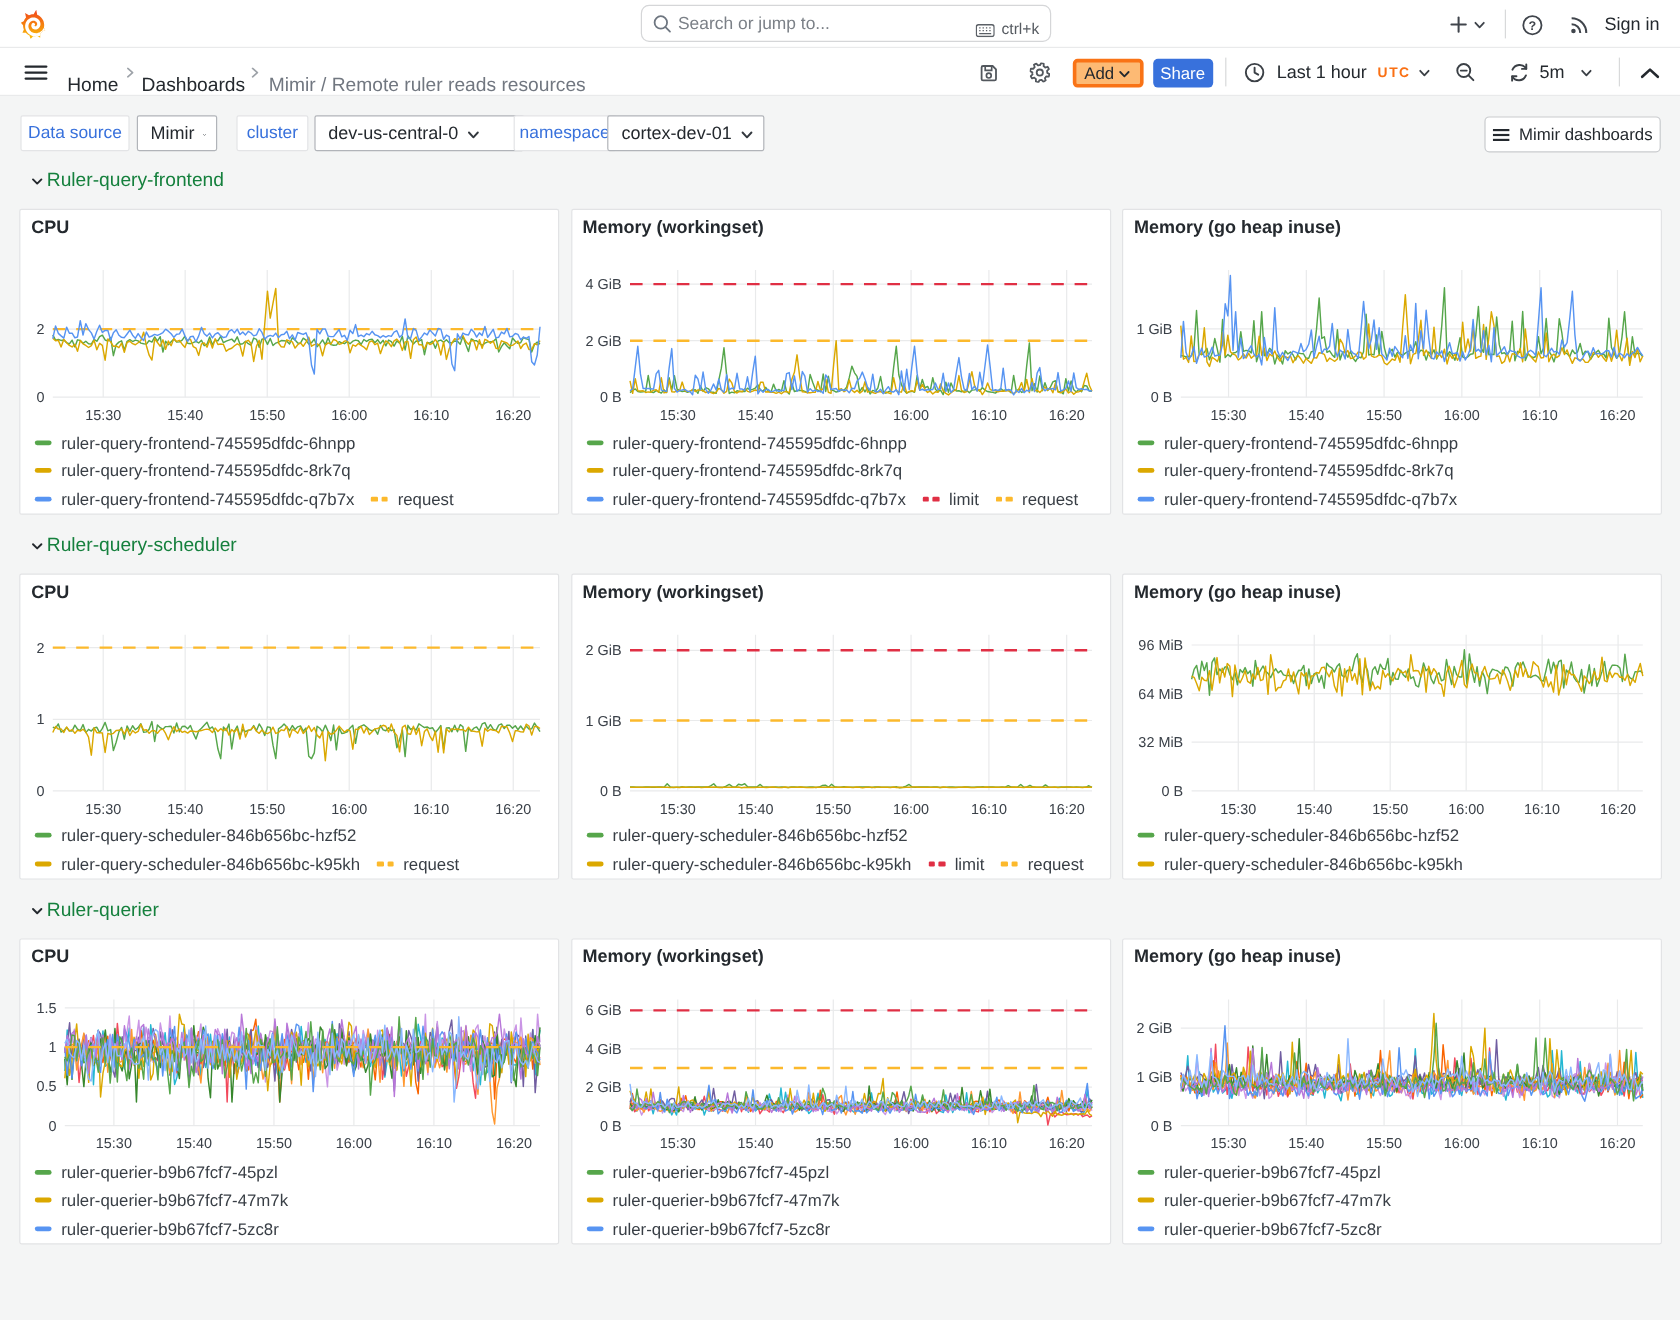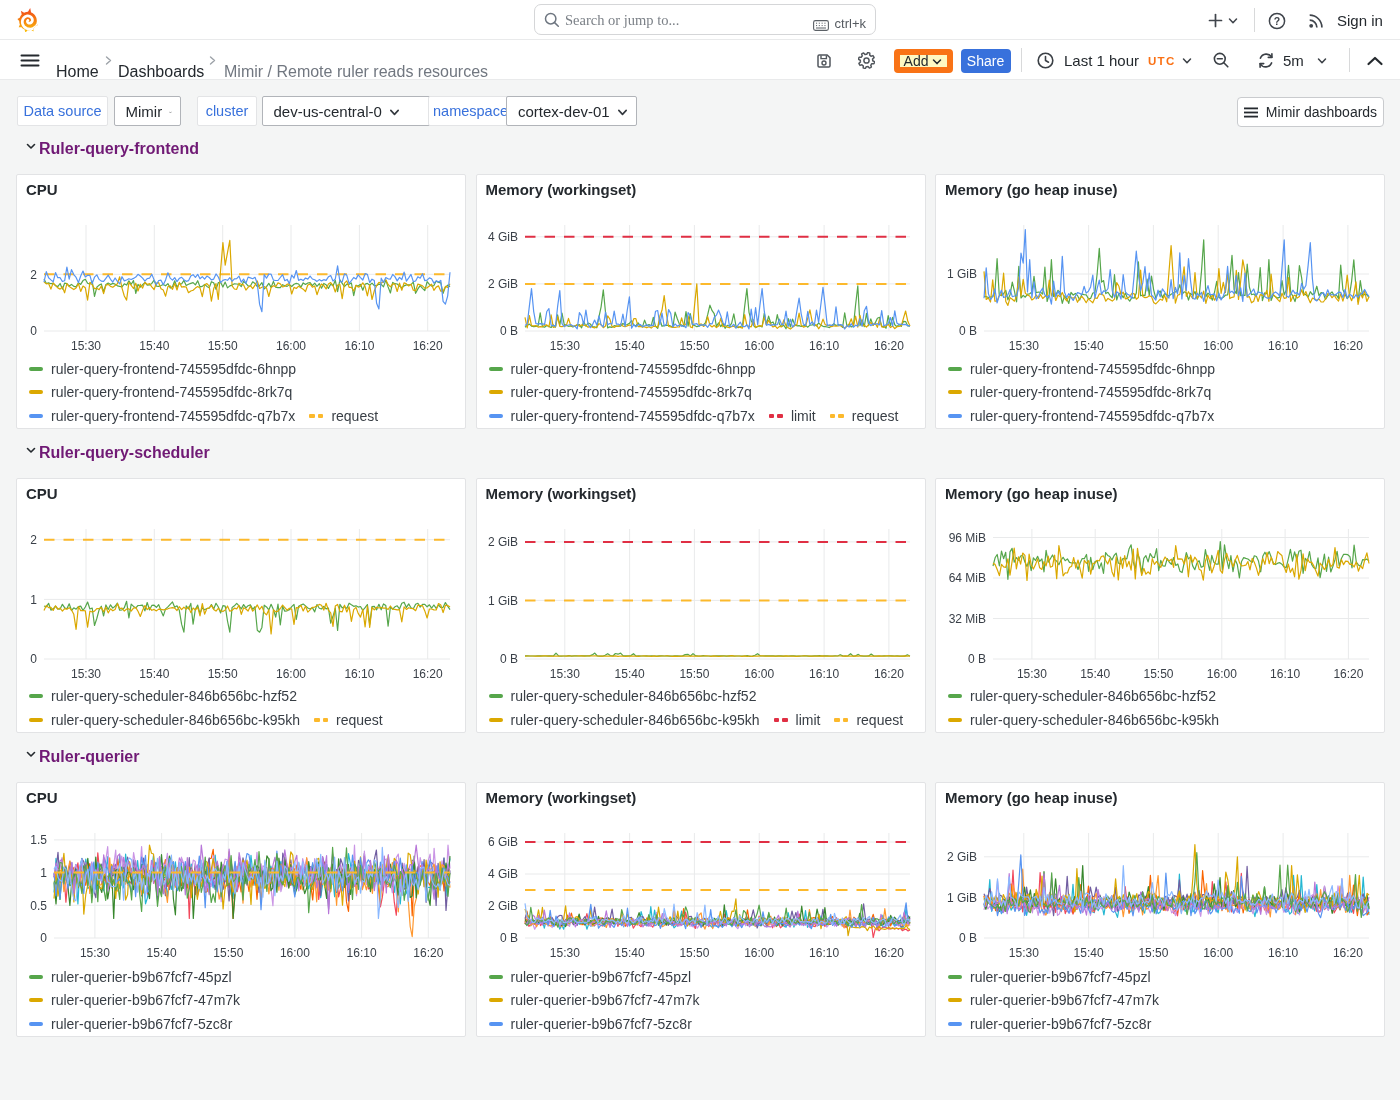--- a/index.html
+++ b/index.html
@@ -1,32 +1,32 @@
 <!DOCTYPE html>
 <html><head><meta charset="utf-8"><title>Mimir / Remote ruler reads resources</title>
 <style>
 * { margin:0; padding:0; box-sizing:border-box; }
 html,body { width:1400px; height:1100px; font-family:"Liberation Sans", sans-serif; background:#F4F5F5; overflow:hidden; }
 .navbar { position:absolute; left:0; top:0; width:1400px; height:40px; background:#FFFFFF; border-bottom:1px solid #E9EAEB; }
 .crumbbar { position:absolute; left:0; top:40px; width:1400px; height:40px; background:#FFFFFF; border-bottom:1px solid #E9EAEB; }
 .search { position:absolute; left:534px; top:4px; width:342px; height:31px; border:1px solid #D5D6D8; border-radius:7px; background:#fff; }
-.search .ph { position:absolute; left:30px; top:7px; font-size:14.5px; color:#7B8087;font-family:Liberation Serif, serif; }
+.search .ph { position:absolute; left:30px; top:7px; font-size:14.5px; color:#7B8087; }
 .kbadge { position:absolute; right:9px; top:4px; height:22px; display:flex; align-items:flex-end; gap:6px; color:#565B61; font-size:13px; }
 .signin { position:absolute; left:1337px; top:12px; font-size:15px; color:#24292E; }
 .crumb { position:absolute; top:43px; font-size:16px; color:#24292E;margin-top:20px; }
 .crumb.dim { color:#717780; }
-.tbtn { position:absolute; top:49px; height:24px; border:6px solid #f97316; border-radius:4px; background:#fef9c3; display:flex; align-items:center; justify-content:center; font-size:14px; font-weight:500; color:#24292E; }
+.tbtn { position:absolute; top:49px; height:24px; border:3px solid #f97316; border-radius:4px; background:#fdba74; display:flex; align-items:center; justify-content:center; font-size:14px; font-weight:500; color:#24292E; }
 .share { background:#3871DC; border:none; color:#fff; }
 .tdiv { position:absolute; top:48px; height:24px; width:1px; background:#D8D9DA; }
 .ttext { position:absolute; top:52px; font-size:15px; color:#24292E; }
 .utc { position:absolute; top:55px; font-size:11.5px; font-weight:700; color:#FA7014; letter-spacing:1.3px; }
 .vlabel { position:absolute; top:96px; height:30px; background:#fff; border:1px solid #E3E4E6; border-radius:2px; display:flex; align-items:center; justify-content:center; color:#3871DC; font-size:14.5px; }
 .vselect { position:absolute; top:96px; height:30px; background:#fff; border:1px solid #B1B4B9; border-radius:2px; display:flex; align-items:center; color:#24292E; font-size:15px; padding:0 8px 0 11px; gap:7px; white-space:nowrap; }
 .mimirbtn { position:absolute; left:1237px; top:97px; width:147px; height:30px; background:#FFFFFF; border:1px solid #C9CBCE; border-radius:4px; display:flex; align-items:center; justify-content:center; gap:8px; font-size:14px; color:#24292E; }
-.sech { position:absolute; left:25px; height:22px; display:flex; align-items:flex-start; font-size:16px; font-weight:700; color:#701a75; }
+.sech { position:absolute; left:25px; height:22px; display:flex; align-items:center; font-size:16px; font-weight:400; color:#15803d; }
 .panel { position:absolute; width:450px; height:255px; background:#FFFFFF; border:1px solid #E2E3E5; border-radius:2px; }
 .ptitle { position:absolute; left:9px; top:6px; font-size:15px; font-weight:700; color:#24292E; }
 .legend { position:absolute; left:12px; bottom:4.5px; }
 .lr { height:23.5px; display:flex; align-items:flex-end; }
 .li { display:flex; align-items:center; margin-right:14px; white-space:nowrap; }
 .lm { display:inline-block; width:14px; height:4px; border-radius:2px; margin-right:8px; }
 .ld { display:inline-flex; gap:3px; margin-right:8px; }
 .ld span { display:inline-block; width:5.5px; height:4px; border-radius:1px; }
 .lt { font-size:14px; color:#383E45; }
 svg { display:block; }

